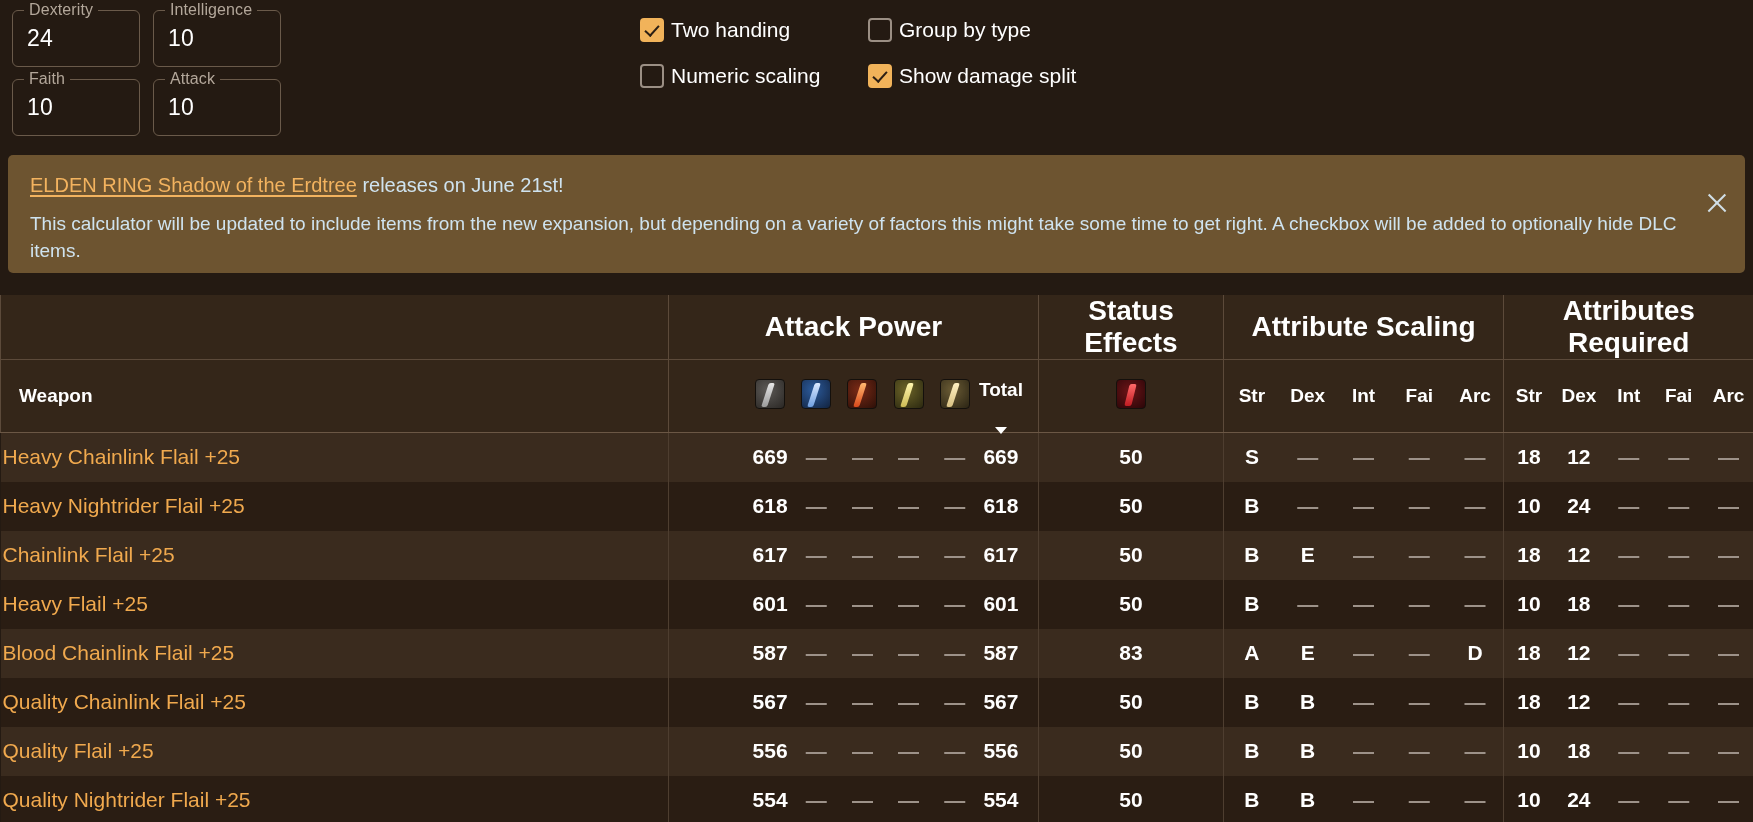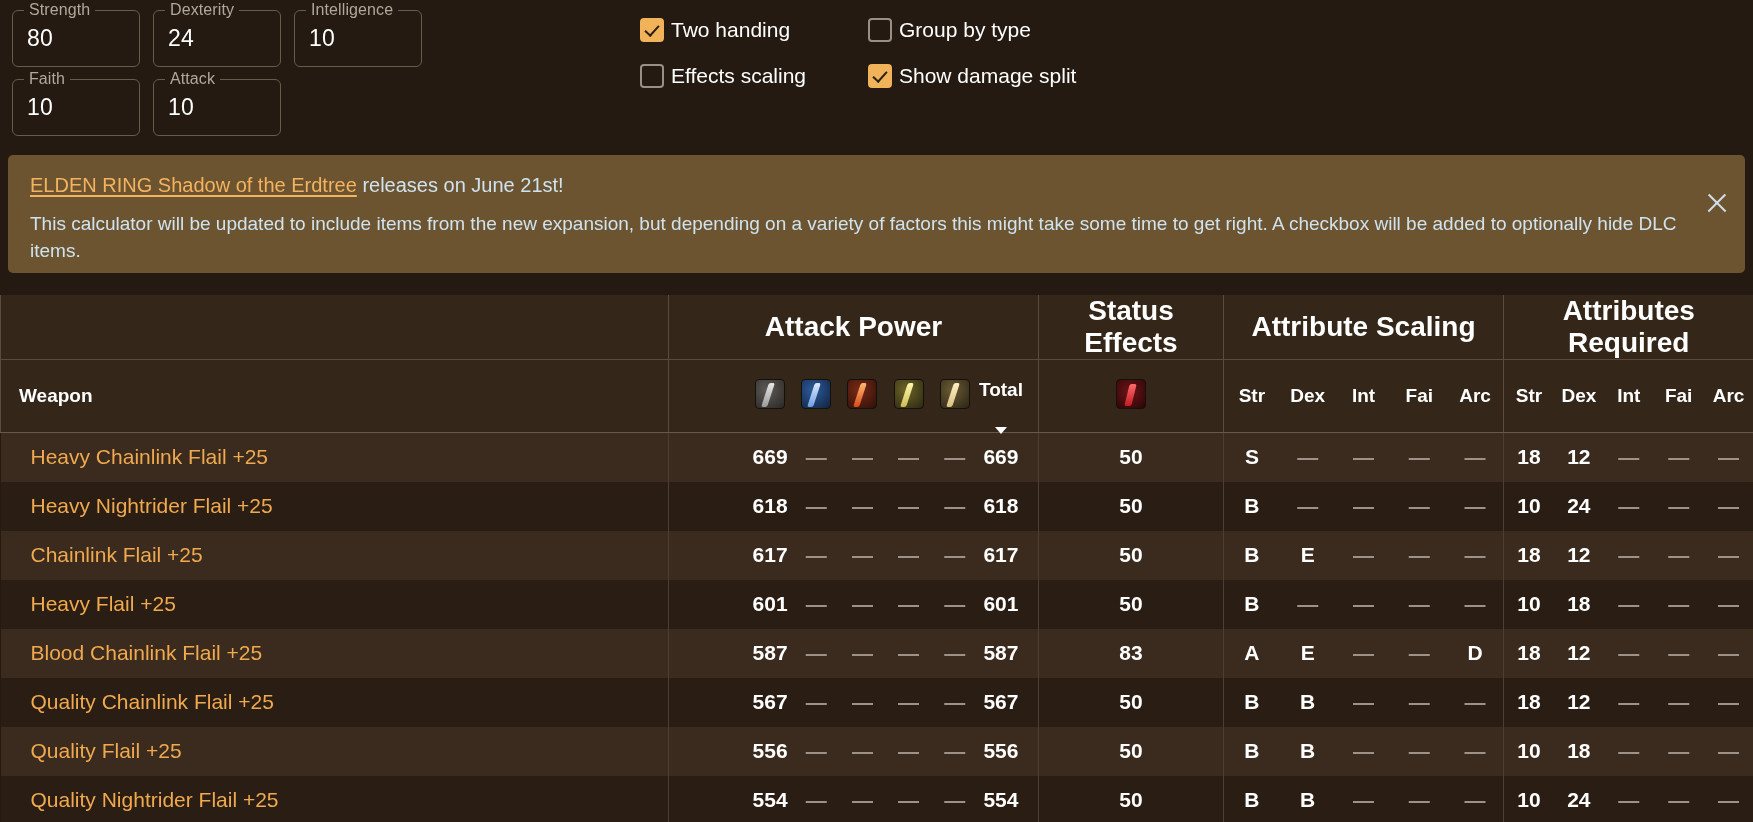--- a/index.html
+++ b/index.html
@@ -199,42 +199,38 @@
     color: #ffffff;
     border-left: 1px solid #4e3e30;
     vertical-align: middle;
     padding: 0;
   }
   tbody tr:nth-child(odd) { background: #3a2b1e; }
   tbody tr:nth-child(even){ background: #2a1d13; }
   tbody td.weapon-cell {
     border-left: none;
     text-align: left;
-    padding-left: 30px;
+    padding-left: 2px;
     color: #f0a94e;
     font-size: 21px;
     white-space: nowrap;
   }
   .flexcells { display: flex; width: 100%; align-items: center; }
   .flexcells > span { flex: 1; text-align: center; font-weight: bold; }
   .dash { color: #9d9289; font-weight: normal; }
 </style>
 </head>
 <body>
 
 <div class="app">
 
   <div class="controls">
 
     <div class="fields-row">
       <div class="field">
-        <span class="field-label">Strength</span>
-        <span class="field-value">80</span>
-      </div>
-      <div class="field">
         <span class="field-label">Dexterity</span>
         <span class="field-value">24</span>
       </div>
       <div class="field">
         <span class="field-label">Intelligence</span>
         <span class="field-value">10</span>
       </div>
     </div>
 
     <div class="fields-row">
@@ -252,21 +248,21 @@
       <div class="check">
         <span class="box on"></span>
         <span class="check-label">Two handing</span>
       </div>
       <div class="check">
         <span class="box off"></span>
         <span class="check-label">Group by type</span>
       </div>
       <div class="check">
         <span class="box off"></span>
-        <span class="check-label">Effects scaling</span>
+        <span class="check-label">Numeric scaling</span>
       </div>
       <div class="check">
         <span class="box on"></span>
         <span class="check-label">Show damage split</span>
       </div>
     </div>
   </div>
 
   <div class="banner">
     <div class="banner-title">

